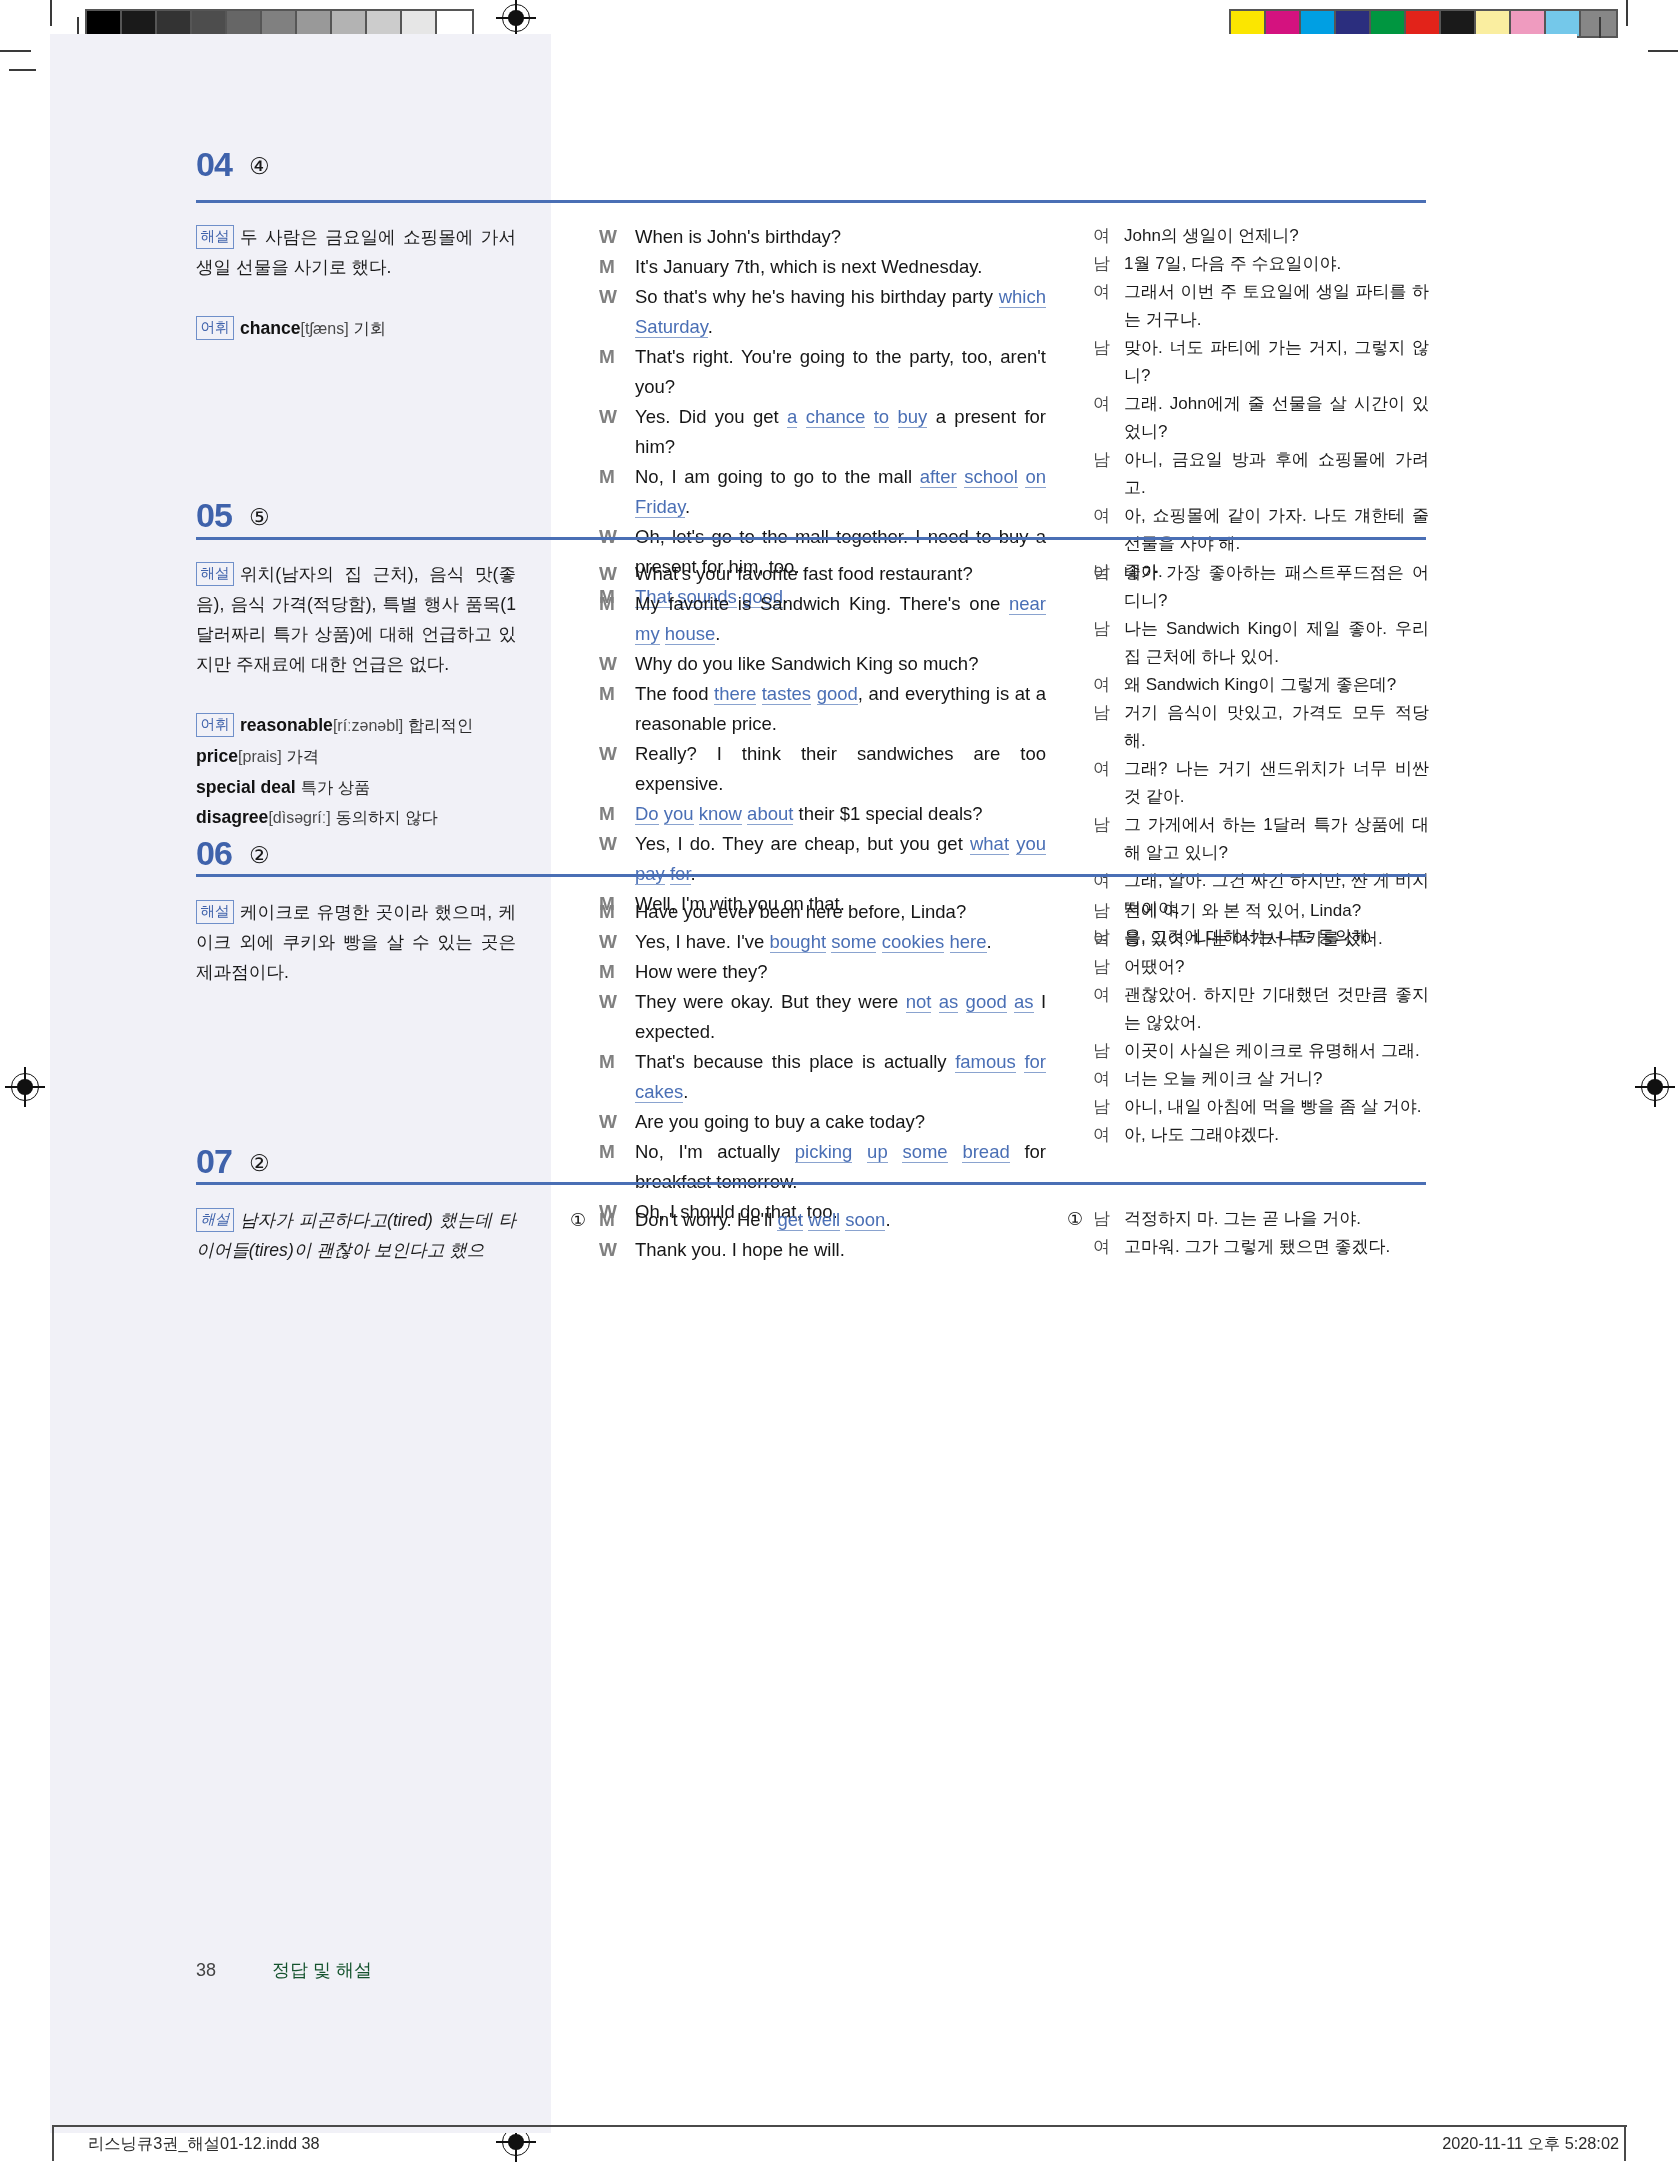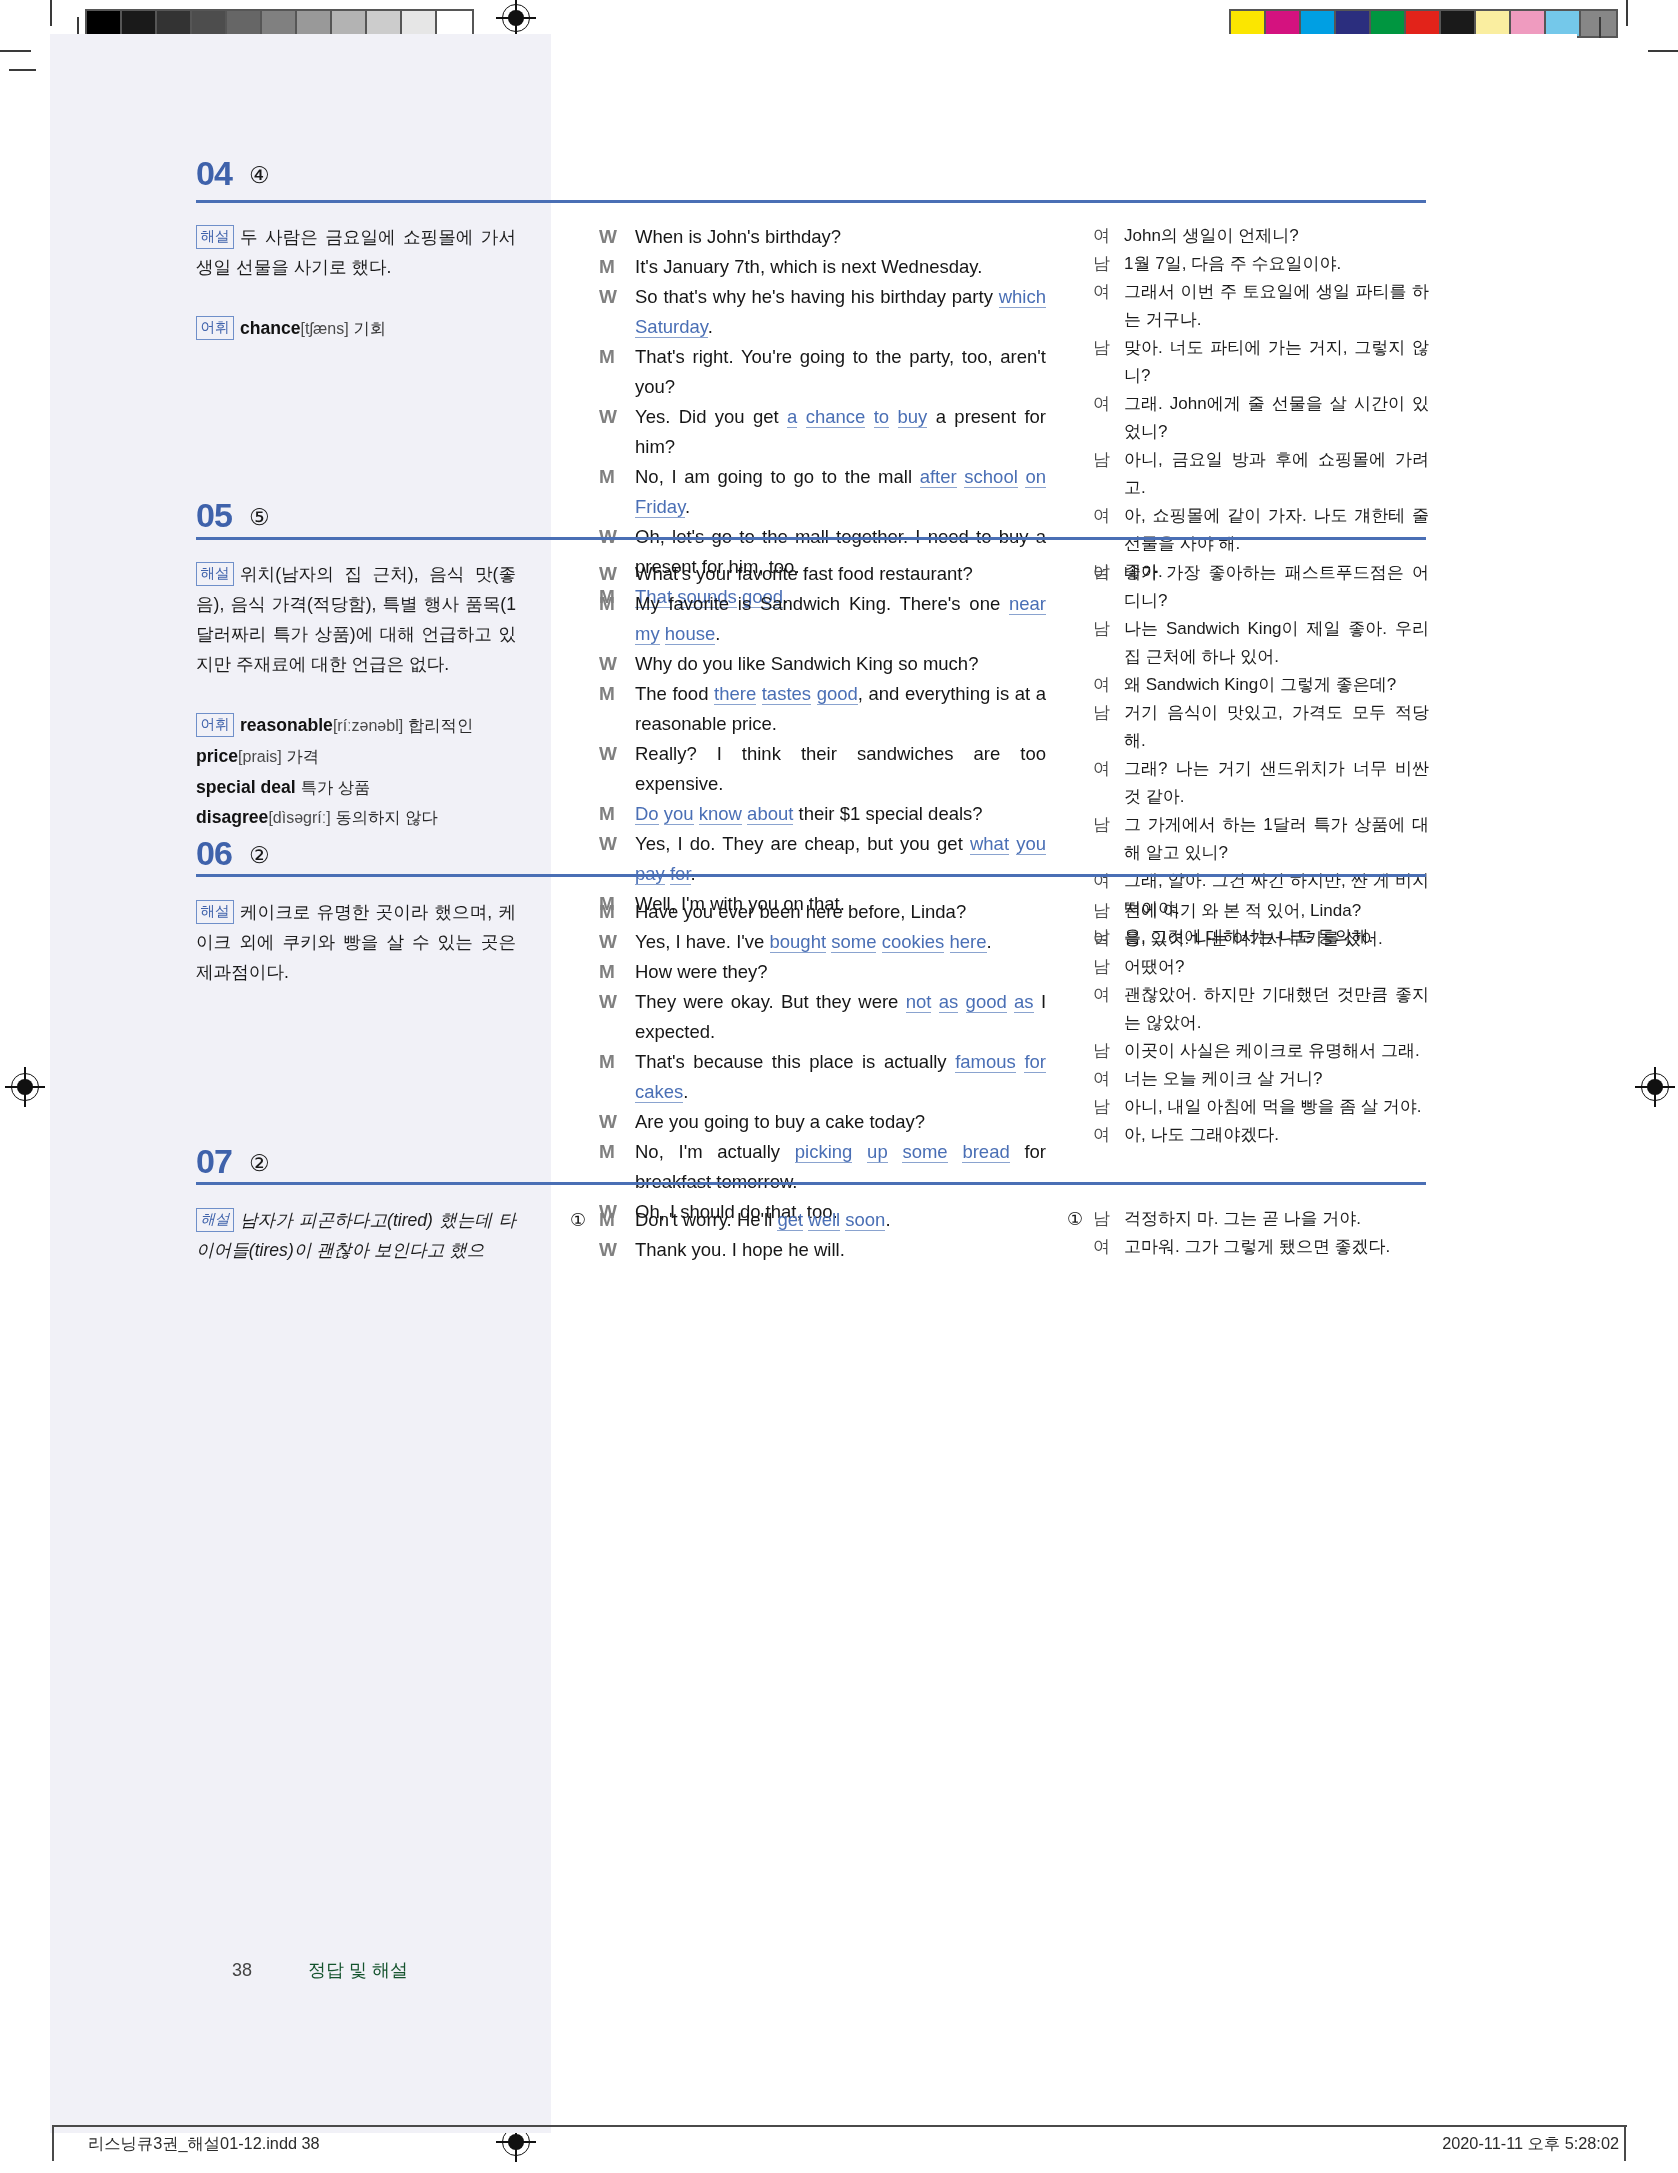--- a/index.html
+++ b/index.html
@@ -163,21 +163,21 @@
   }
   .col-right .line { padding-left: 31px; }
   .col-right .spk { color: #4a4a4a; font-weight: normal; font-size: 17px; width: 22.4px; }
 
   
   #pg-footer {
     position: absolute;
     left: 196px; top: 1958px;
     font-size: 18px; color: #555;
   }
-  #pg-footer .pg-num { display: inline-block; width: 76px; color: #444; margin-left: 36px; }
+  #pg-footer .pg-num { display: inline-block; width: 76px; color: #444; }
   #pg-footer .pg-label { color: #14532d; }
 
   
   #printbar-rule {
     position: absolute; left: 52px; top: 2125px;
     width: 1575px; height: 1.7px; background: #4a4a4a;
   }
   #printbar-tick-l { position: absolute; left: 52px; top: 2125px; width: 1.7px; height: 36px; background: #4a4a4a; }
   #printbar-tick-r { position: absolute; left: 1624px; top: 2125px; width: 1.7px; height: 36px; background: #4a4a4a; }
   .printbar-txt {
@@ -253,21 +253,21 @@
       <div class="vl"></div>
       <div class="hl"></div>
       <div class="dot"></div>
   </div>
 </div>
 
 <div id="page-bg"></div>
 <div id="page-bg-wide"></div>
 
 <div id="content">
-    <div class="sec-head" style="top: 154px;"><span class="sec-num">04</span><span class="sec-ans">④</span></div>
+    <div class="sec-head" style="top: 145px;"><span class="sec-num">04</span><span class="sec-ans">④</span></div>
     <div class="sec-rule" style="top: 200px;"></div>
     <div class="col-left" style="top: 222px;">
       <div style="text-align: justify;"><span class="tagbox">해설</span><span>두 사람은 금요일에 쇼핑몰에 가서 생일 선물을 사기로 했다.</span></div>
       <div class="voca-block">
         <div><span class="tagbox">어휘</span><span class="voca-en">chance</span><span class="ipa">[tʃæns]</span> <span class="kr-gloss">기회</span></div>
       </div>
     </div>
     <div class="col-mid" style="top: 222px;">
       <div class="line">
         <span class="spk">W</span>

